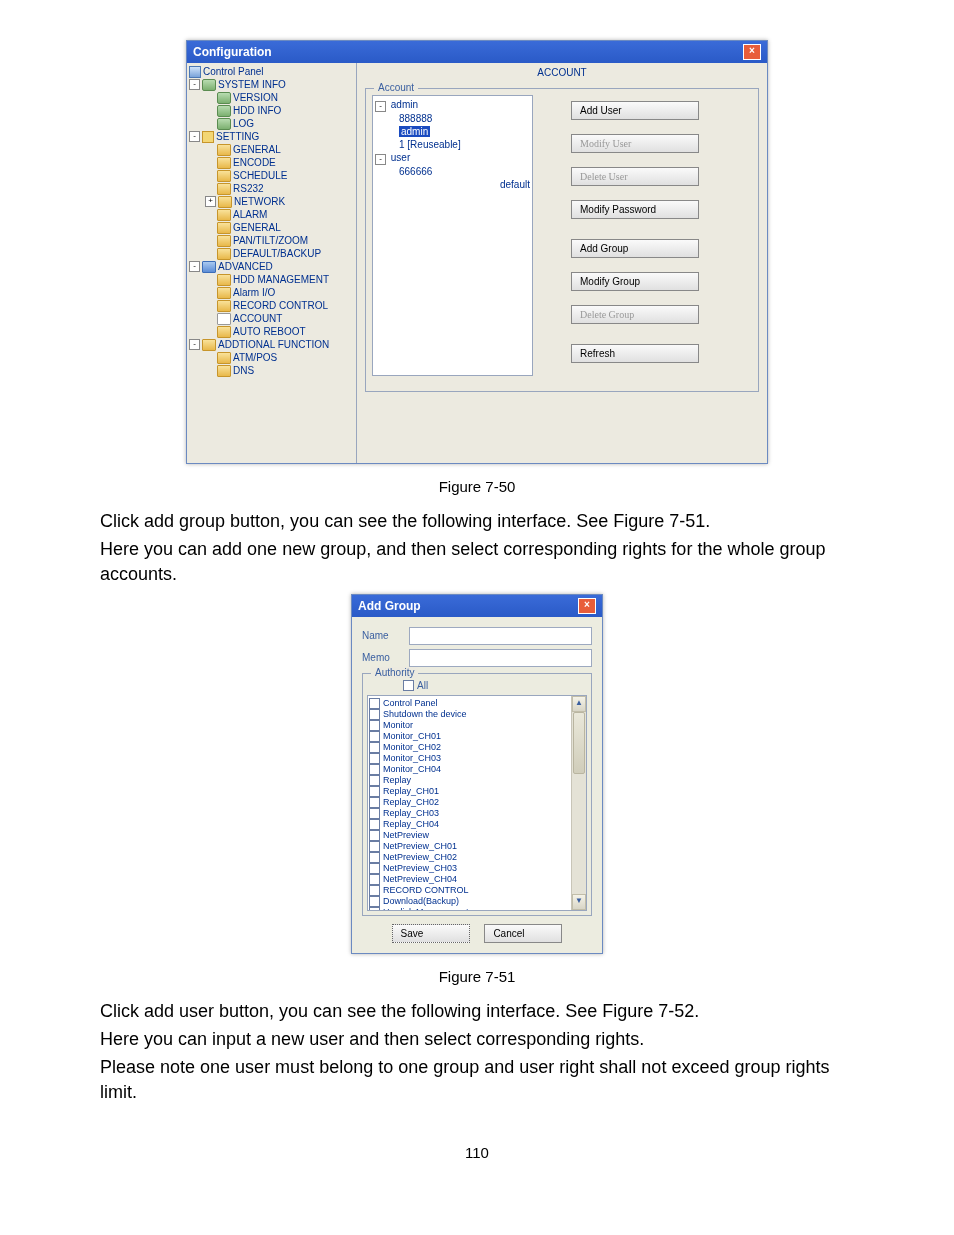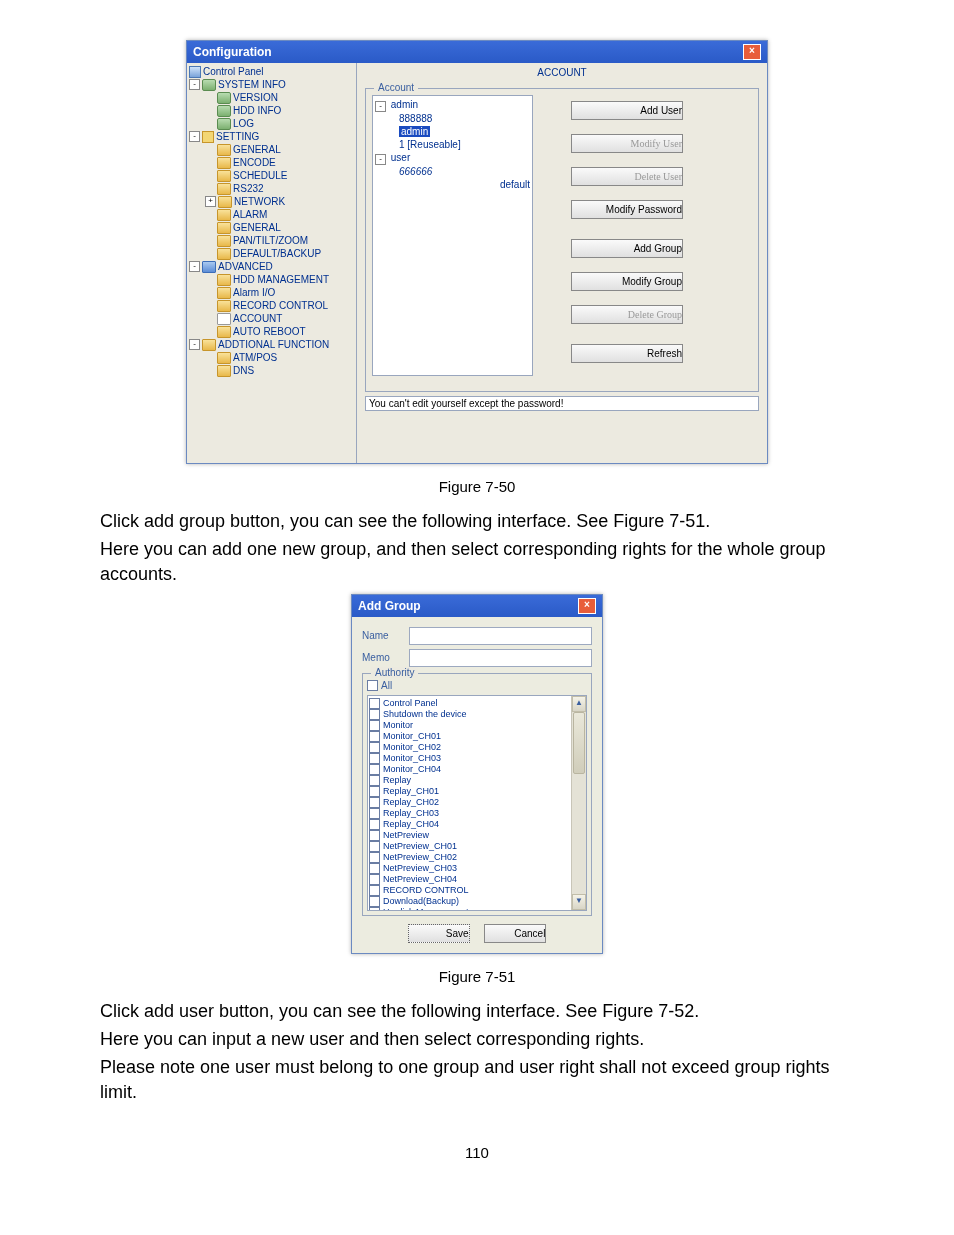--- a/index.html
+++ b/index.html
@@ -84,23 +84,23 @@
     width:155px;
     height:275px;
     padding:2px;
     font-size:10px;
     line-height:13px;
     color:#00308f;
   }
   .acct-tree .hl { background:#1a4bc0; color:#fff; padding:0 2px;}
   .btn {
     width:110px;
-    padding:3px 0;
+    padding:3px 8px;
     font-size:10px;
-    text-align:right;
+    text-align:left;
     border:1px solid #888;
     background:linear-gradient(#fafafa,#e0e0e0);
     color:#000;
     margin-bottom:14px;
   }
   .btn.disabled { color:#999;font-family:Liberation Serif, serif;}
   .btn-col {
     position:absolute;
     left:205px;
     top:12px;
@@ -262,37 +262,36 @@
     <div class="main-panel">
       <div class="heading">ACCOUNT</div>
       <div class="account-group">
         <span class="legend">Account</span>
         <div class="acct-tree">
           <div class="node"><span class="expander">-</span> <span>admin</span></div>
           <div class="node" style="padding-left:24px;"><span>888888</span></div>
           <div class="node" style="padding-left:24px;"><span class="hl">admin</span></div>
           <div class="node" style="padding-left:24px;"><span>1 [Reuseable]</span></div>
           <div class="node"><span class="expander">-</span> <span>user</span></div>
-          <div class="node" style="padding-left:24px;font-style:italic;"><span>666666</span></div>
+          <div class="node" style="padding-left:24px;"><span>666666</span></div>
           <div class="node" style="padding-left:24px;text-align:right;"><span>default</span></div>
         </div>
         <div class="btn-col">
           <div class="btn">Add User</div>
           <div class="btn disabled">Modify User</div>
           <div class="btn disabled">Delete User</div>
           <div class="btn">Modify Password</div>
           <div style="height:6px;"></div>
           <div class="btn">Add Group</div>
           <div class="btn">Modify Group</div>
           <div class="btn disabled">Delete Group</div>
           <div style="height:6px;"></div>
           <div class="btn">Refresh</div>
         </div>
       </div>
-      <div class="status-line">You can't edit yourself except the password!</div>
       <div style="height:52px;"></div>
     </div>
   </div>
 </div>
 
 <div class="caption">Figure 7-50</div>
 
 <div class="para">Click add group button, you can see the following interface. See Figure 7-51.</div>
 <div class="para">Here you can add one new group, and then select corresponding rights for the whole group accounts.</div>
 
@@ -305,21 +304,21 @@
     <div class="ag-row">
       <label>Name</label>
       <input type="text" style="">
     </div>
     <div class="ag-row">
       <label>Memo</label>
       <input type="text" style="">
     </div>
     <div class="auth-group">
       <span class="legend">Authority</span>
-      <div style="display:flex;align-items:flex-end;">
+      <div style="display:flex;align-items:flex-end;margin-left:36px;">
         <span class="chk"></span>
         <span>All</span>
       </div>
       <div class="auth-list" id="auth-list">
         <div class="item">
             <span class="chk"></span>
             <span>Control Panel</span>
           </div>
           <div class="item">
             <span class="chk"></span>

